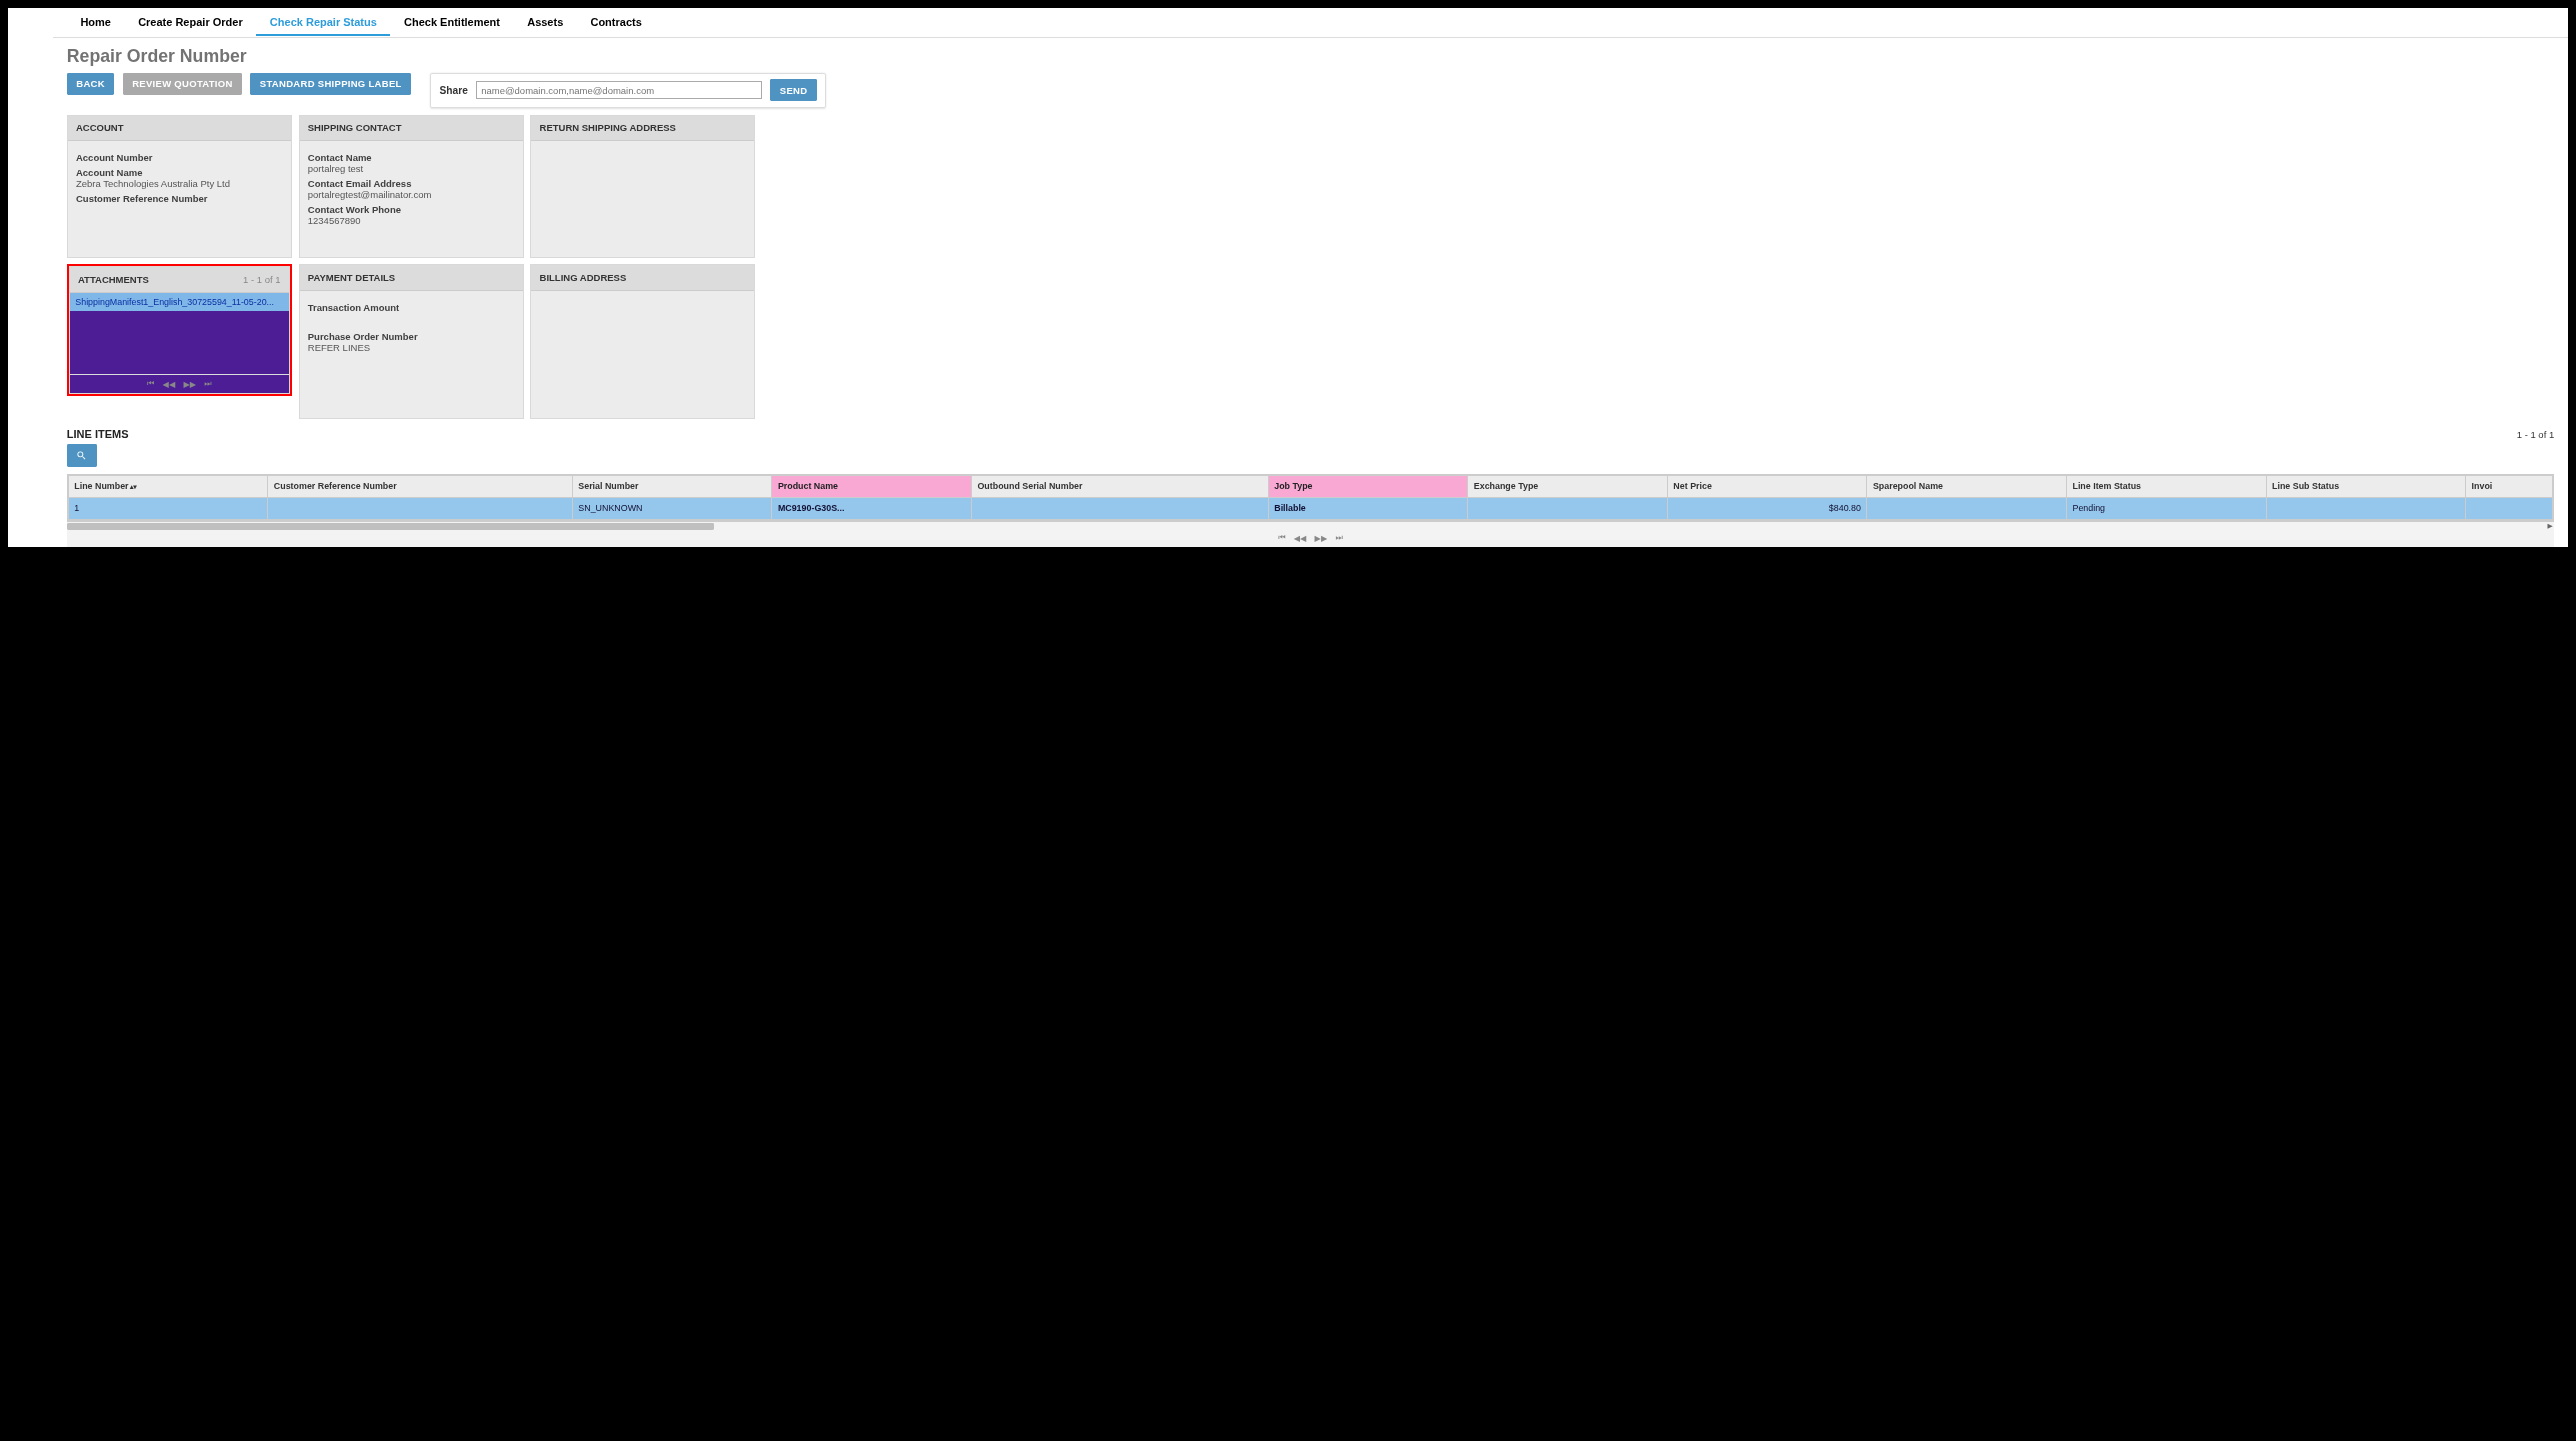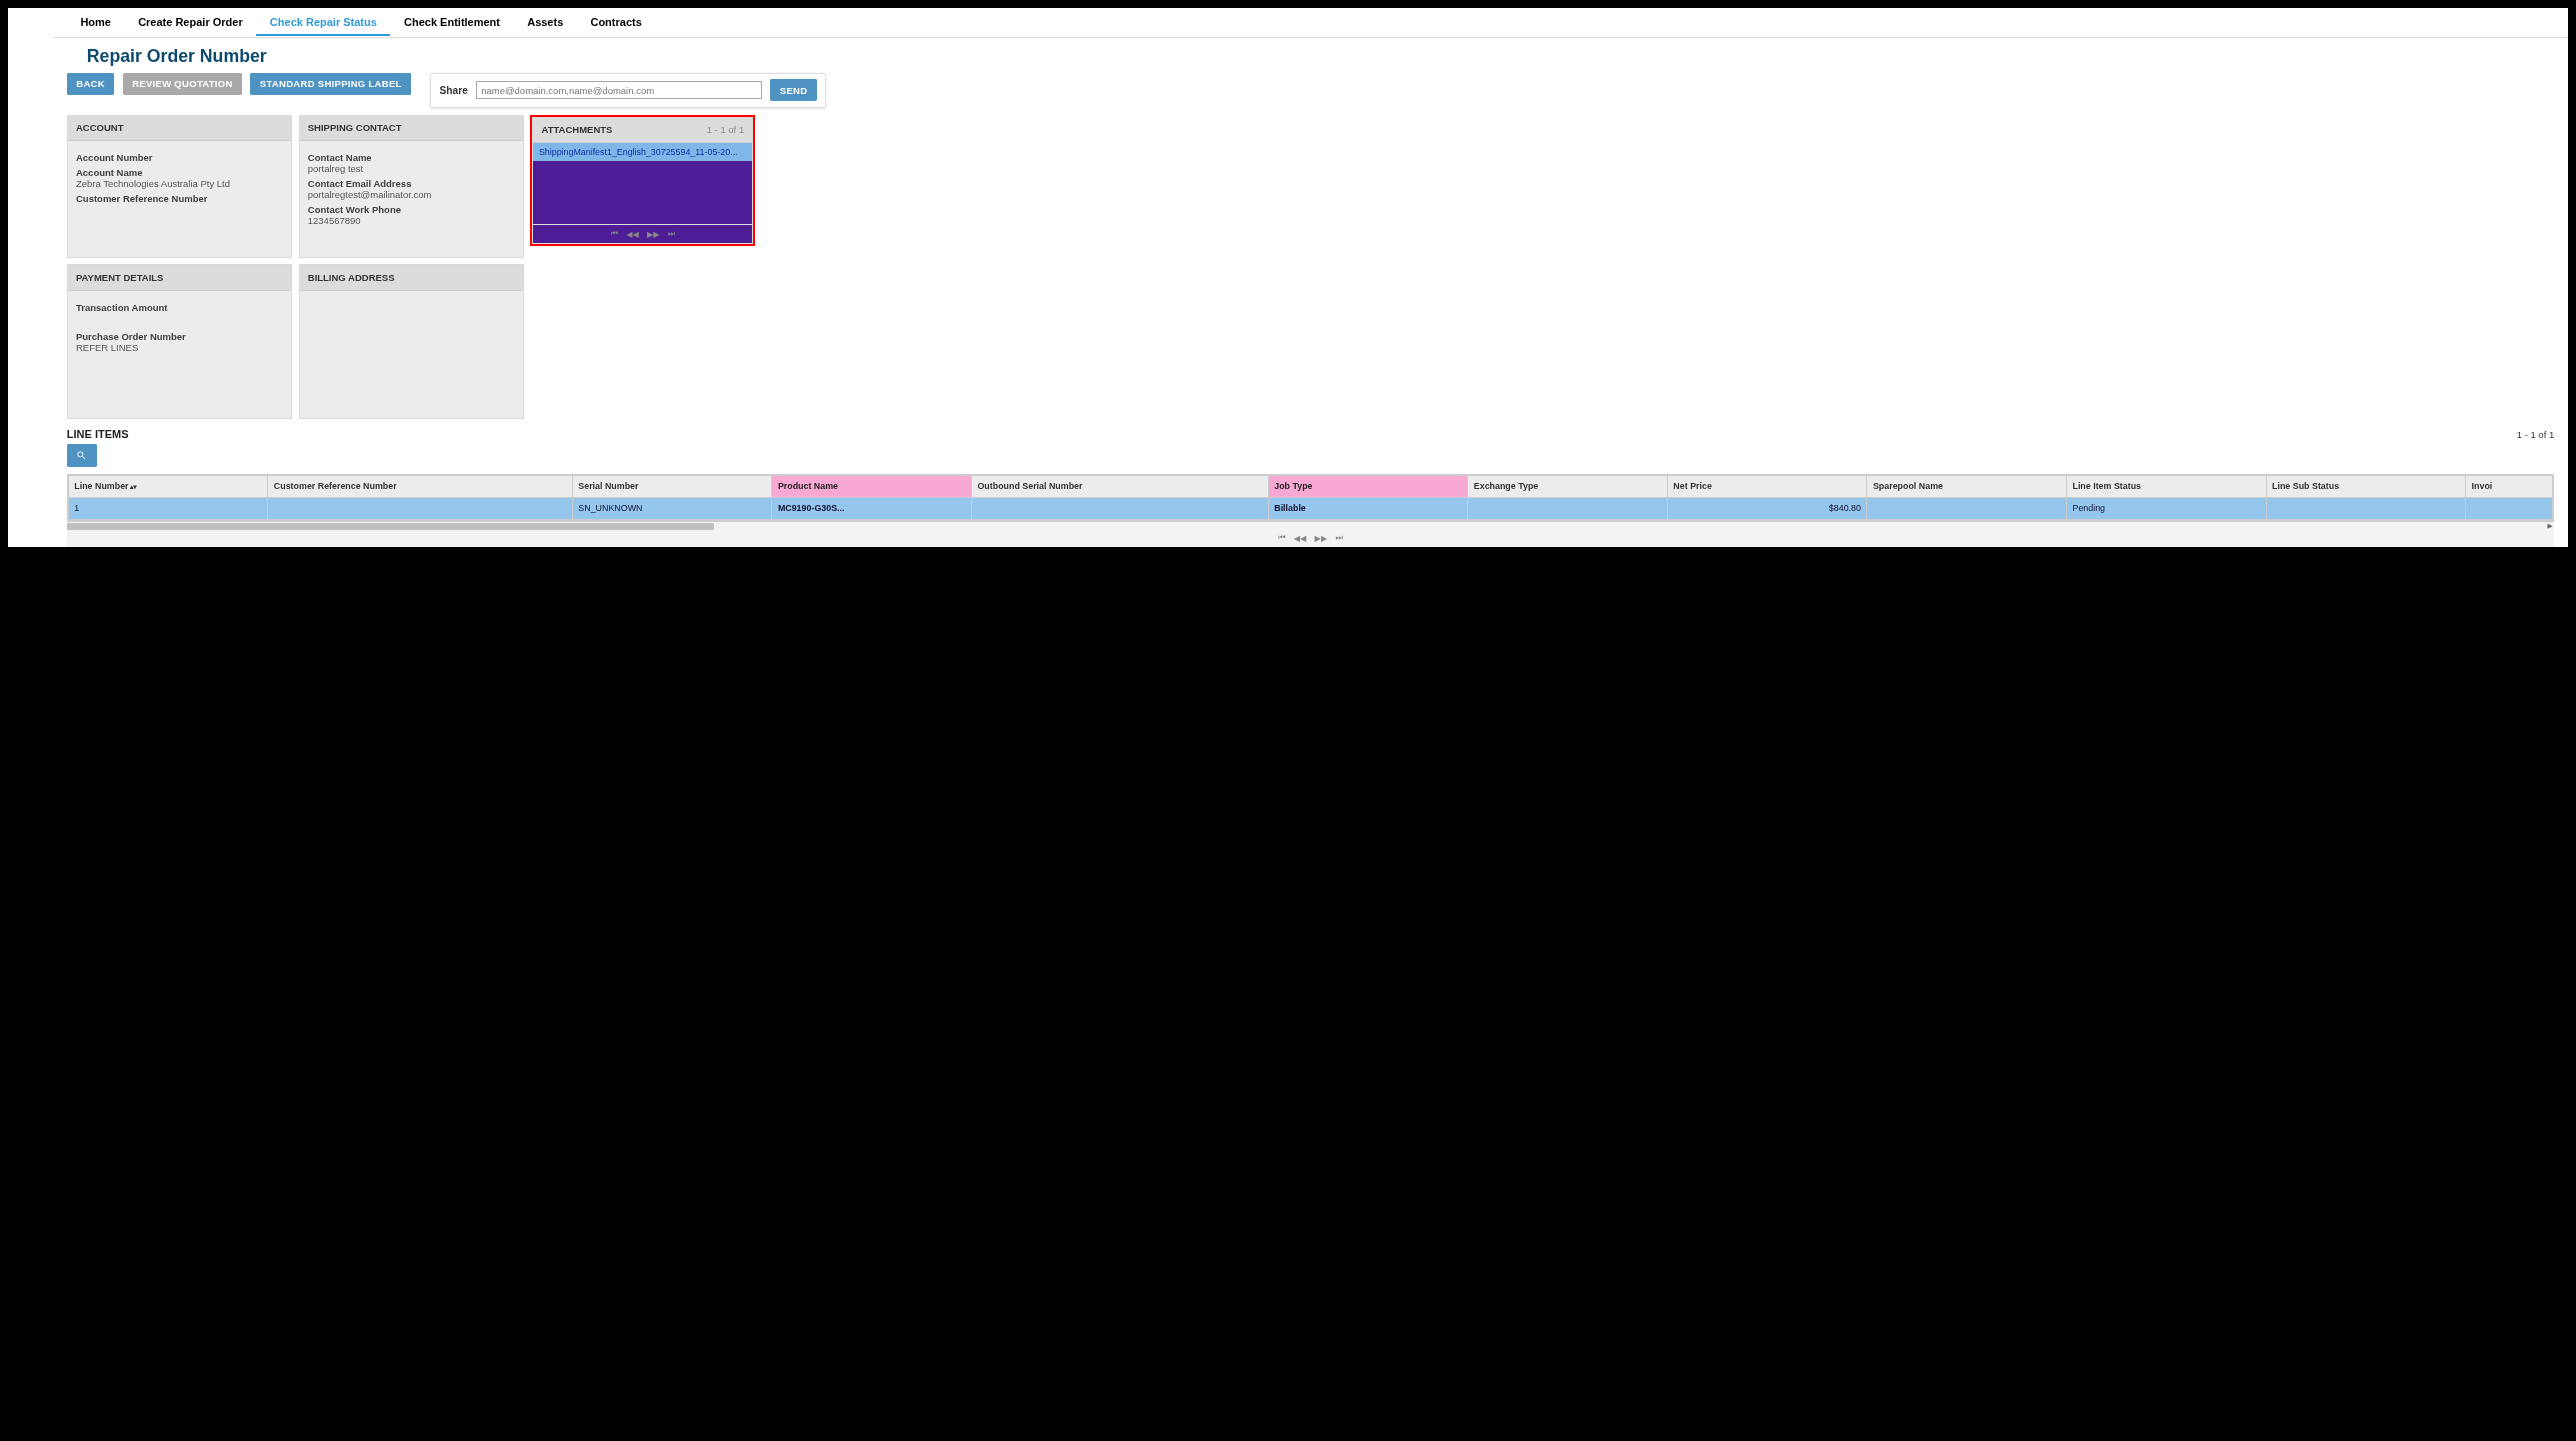--- a/index.html
+++ b/index.html
@@ -31,23 +31,22 @@
     cursor: pointer;
     border-bottom: 2px solid transparent;
   }
   .nav-item.active {
     color: #2d9cdb;
     border-bottom: 2px solid #2d9cdb;
   }
   .page-title {
     font-size: 17.7px;
     font-weight: bold;
-    color: #0c4a6e;
+    color: #737373;
     padding: 8.2px 13.6px 5.5px;
-    margin-left: 20px;
   }
   .toolbar-row {
     display: flex;
     align-items: flex-start;
     gap: 8.2px;
     padding: 0 13.6px 6.8px;
   }
   .btn {
     background: #4f93c3;
     color: #fff;
@@ -310,20 +309,26 @@
       <div class="panel-body">
         <div class="field-label">Contact Name</div>
         <div class="field-value">portalreg test</div>
         <div class="field-label">Contact Email Address</div>
         <div class="field-value">portalregtest@mailinator.com</div>
         <div class="field-label">Contact Work Phone</div>
         <div class="field-value">1234567890</div>
       </div>
     </div>
 
+    <div class="panel return-addr">
+      <div class="panel-header">
+        <span>RETURN SHIPPING ADDRESS</span>
+      </div>
+      <div class="panel-body"></div>
+    </div>
 
     <div class="attachments-wrap">
       <div class="panel attachments">
         <div class="panel-header">
           <span>ATTACHMENTS</span>
           <span class="count">1 - 1 of 1</span>
         </div>
         <div class="list">
           <div class="attach-row">ShippingManifest1_English_30725594_11-05-20...</div>
         </div>

